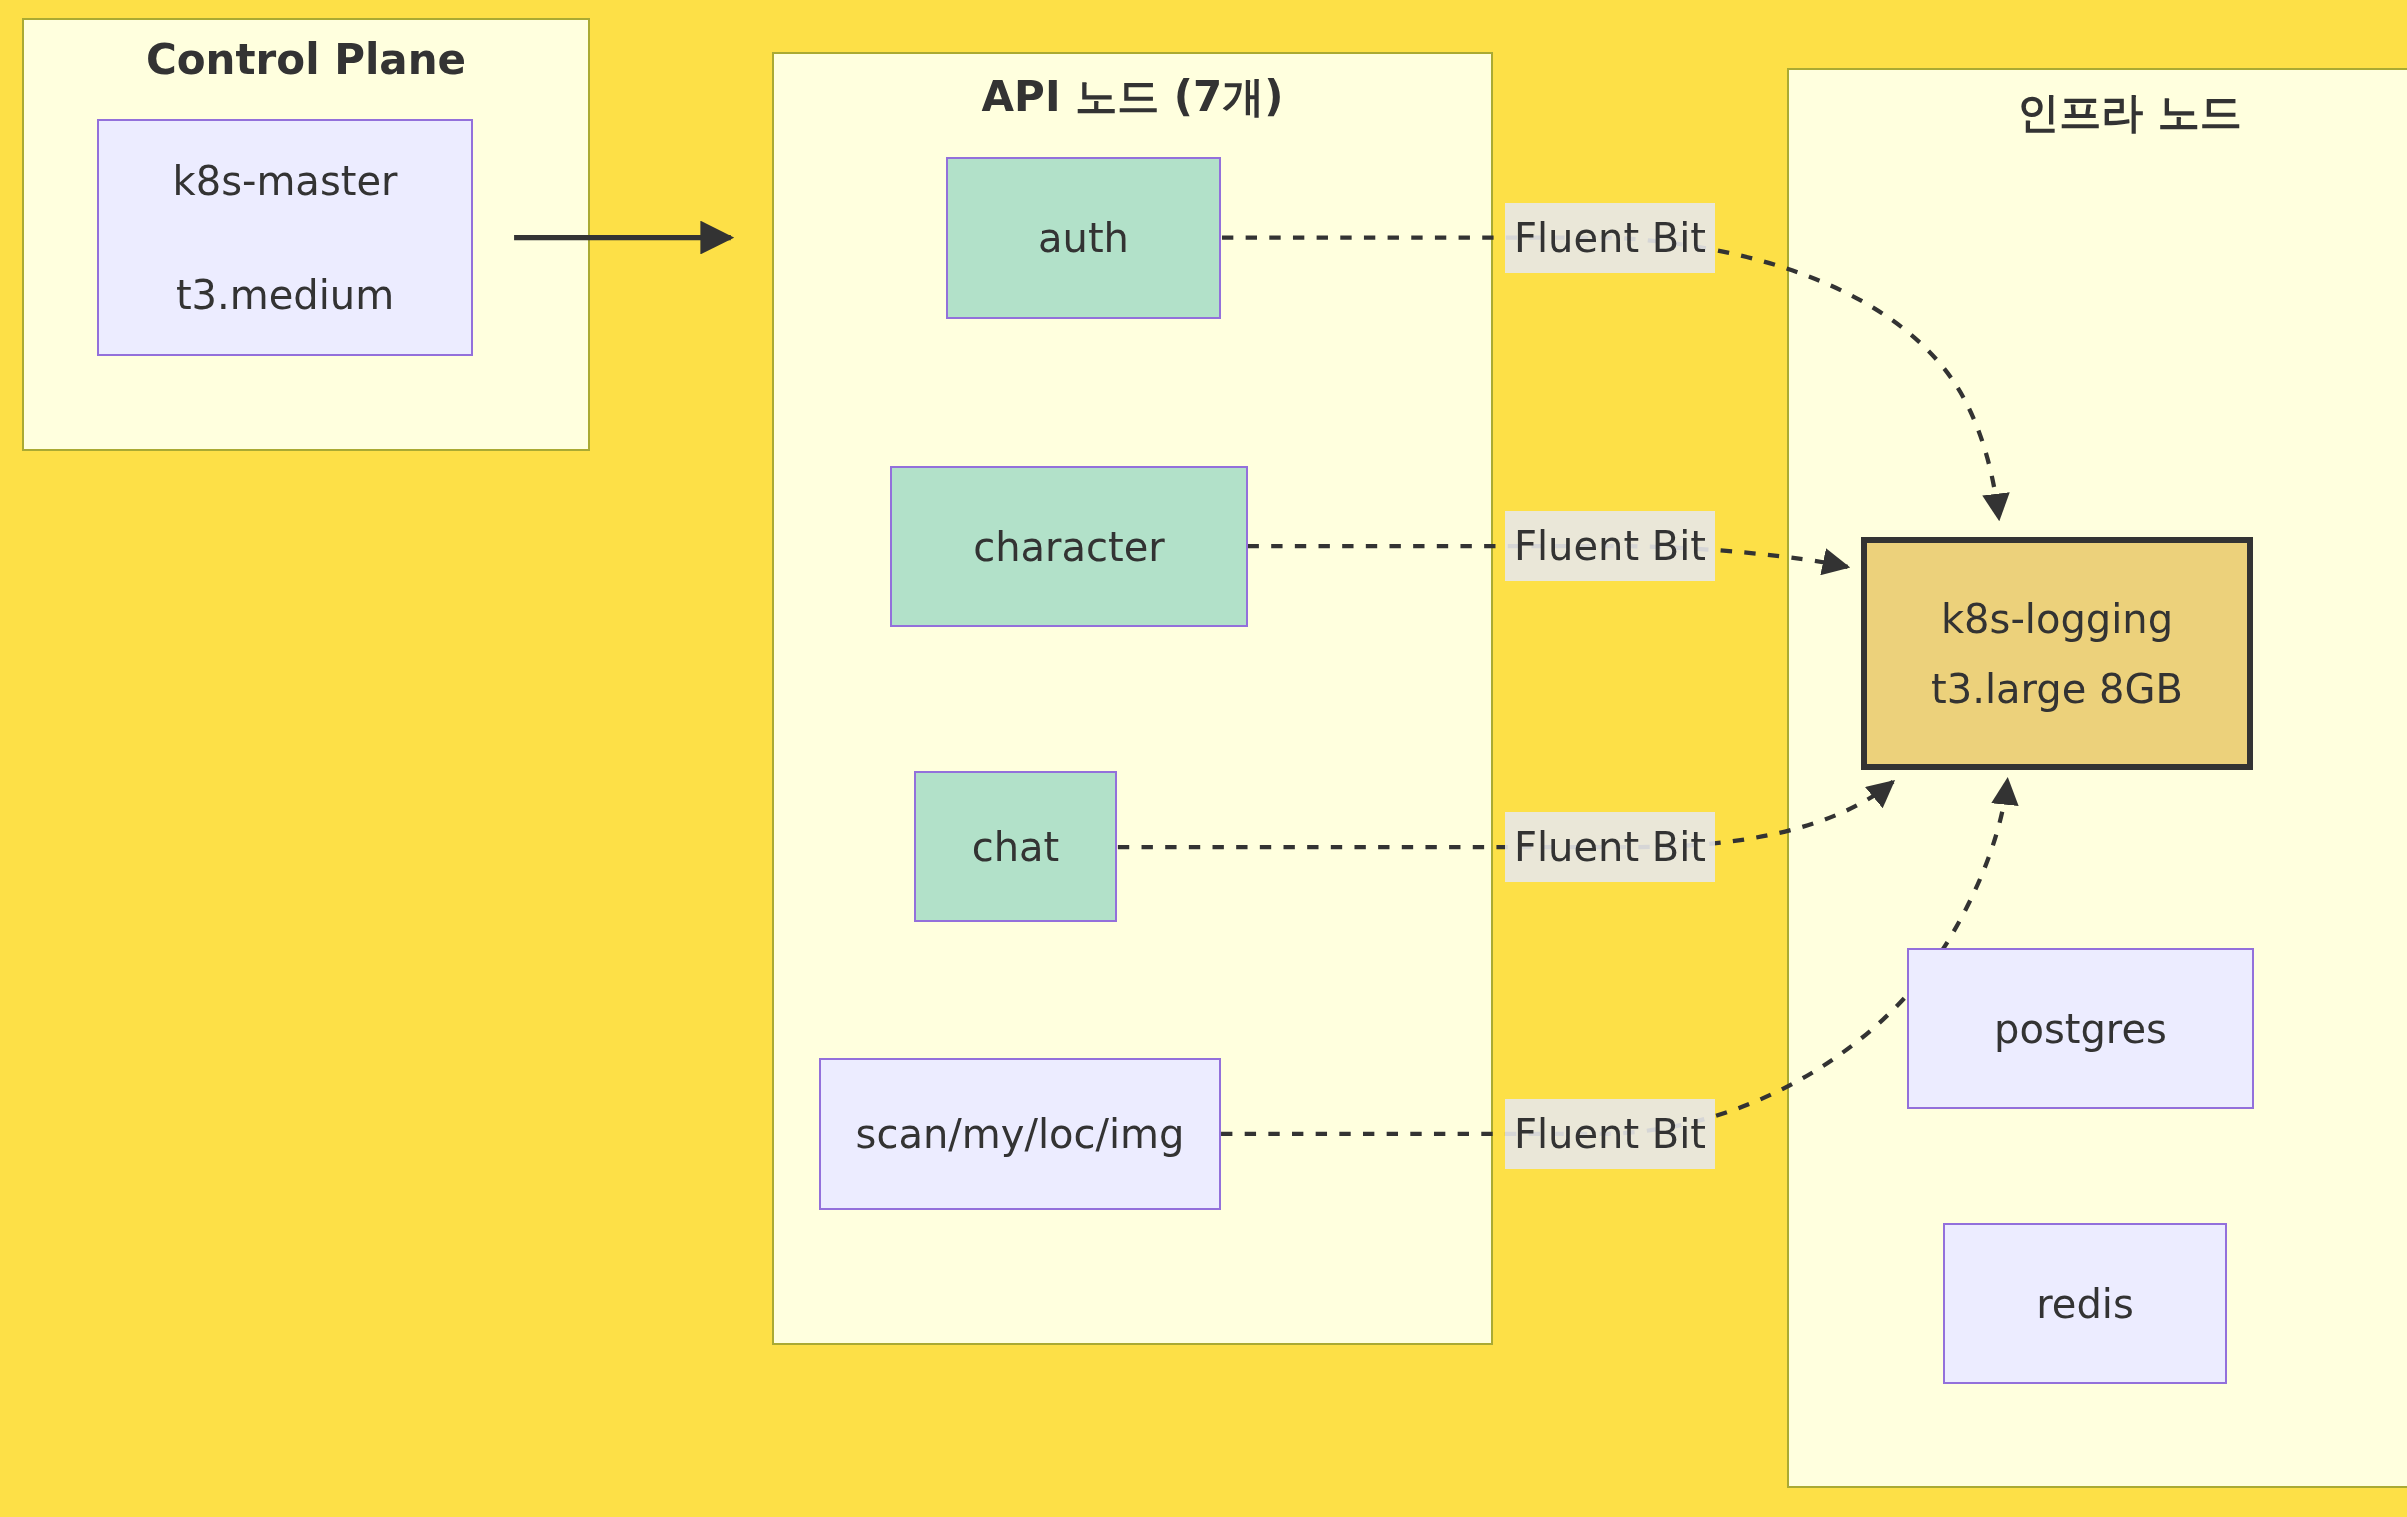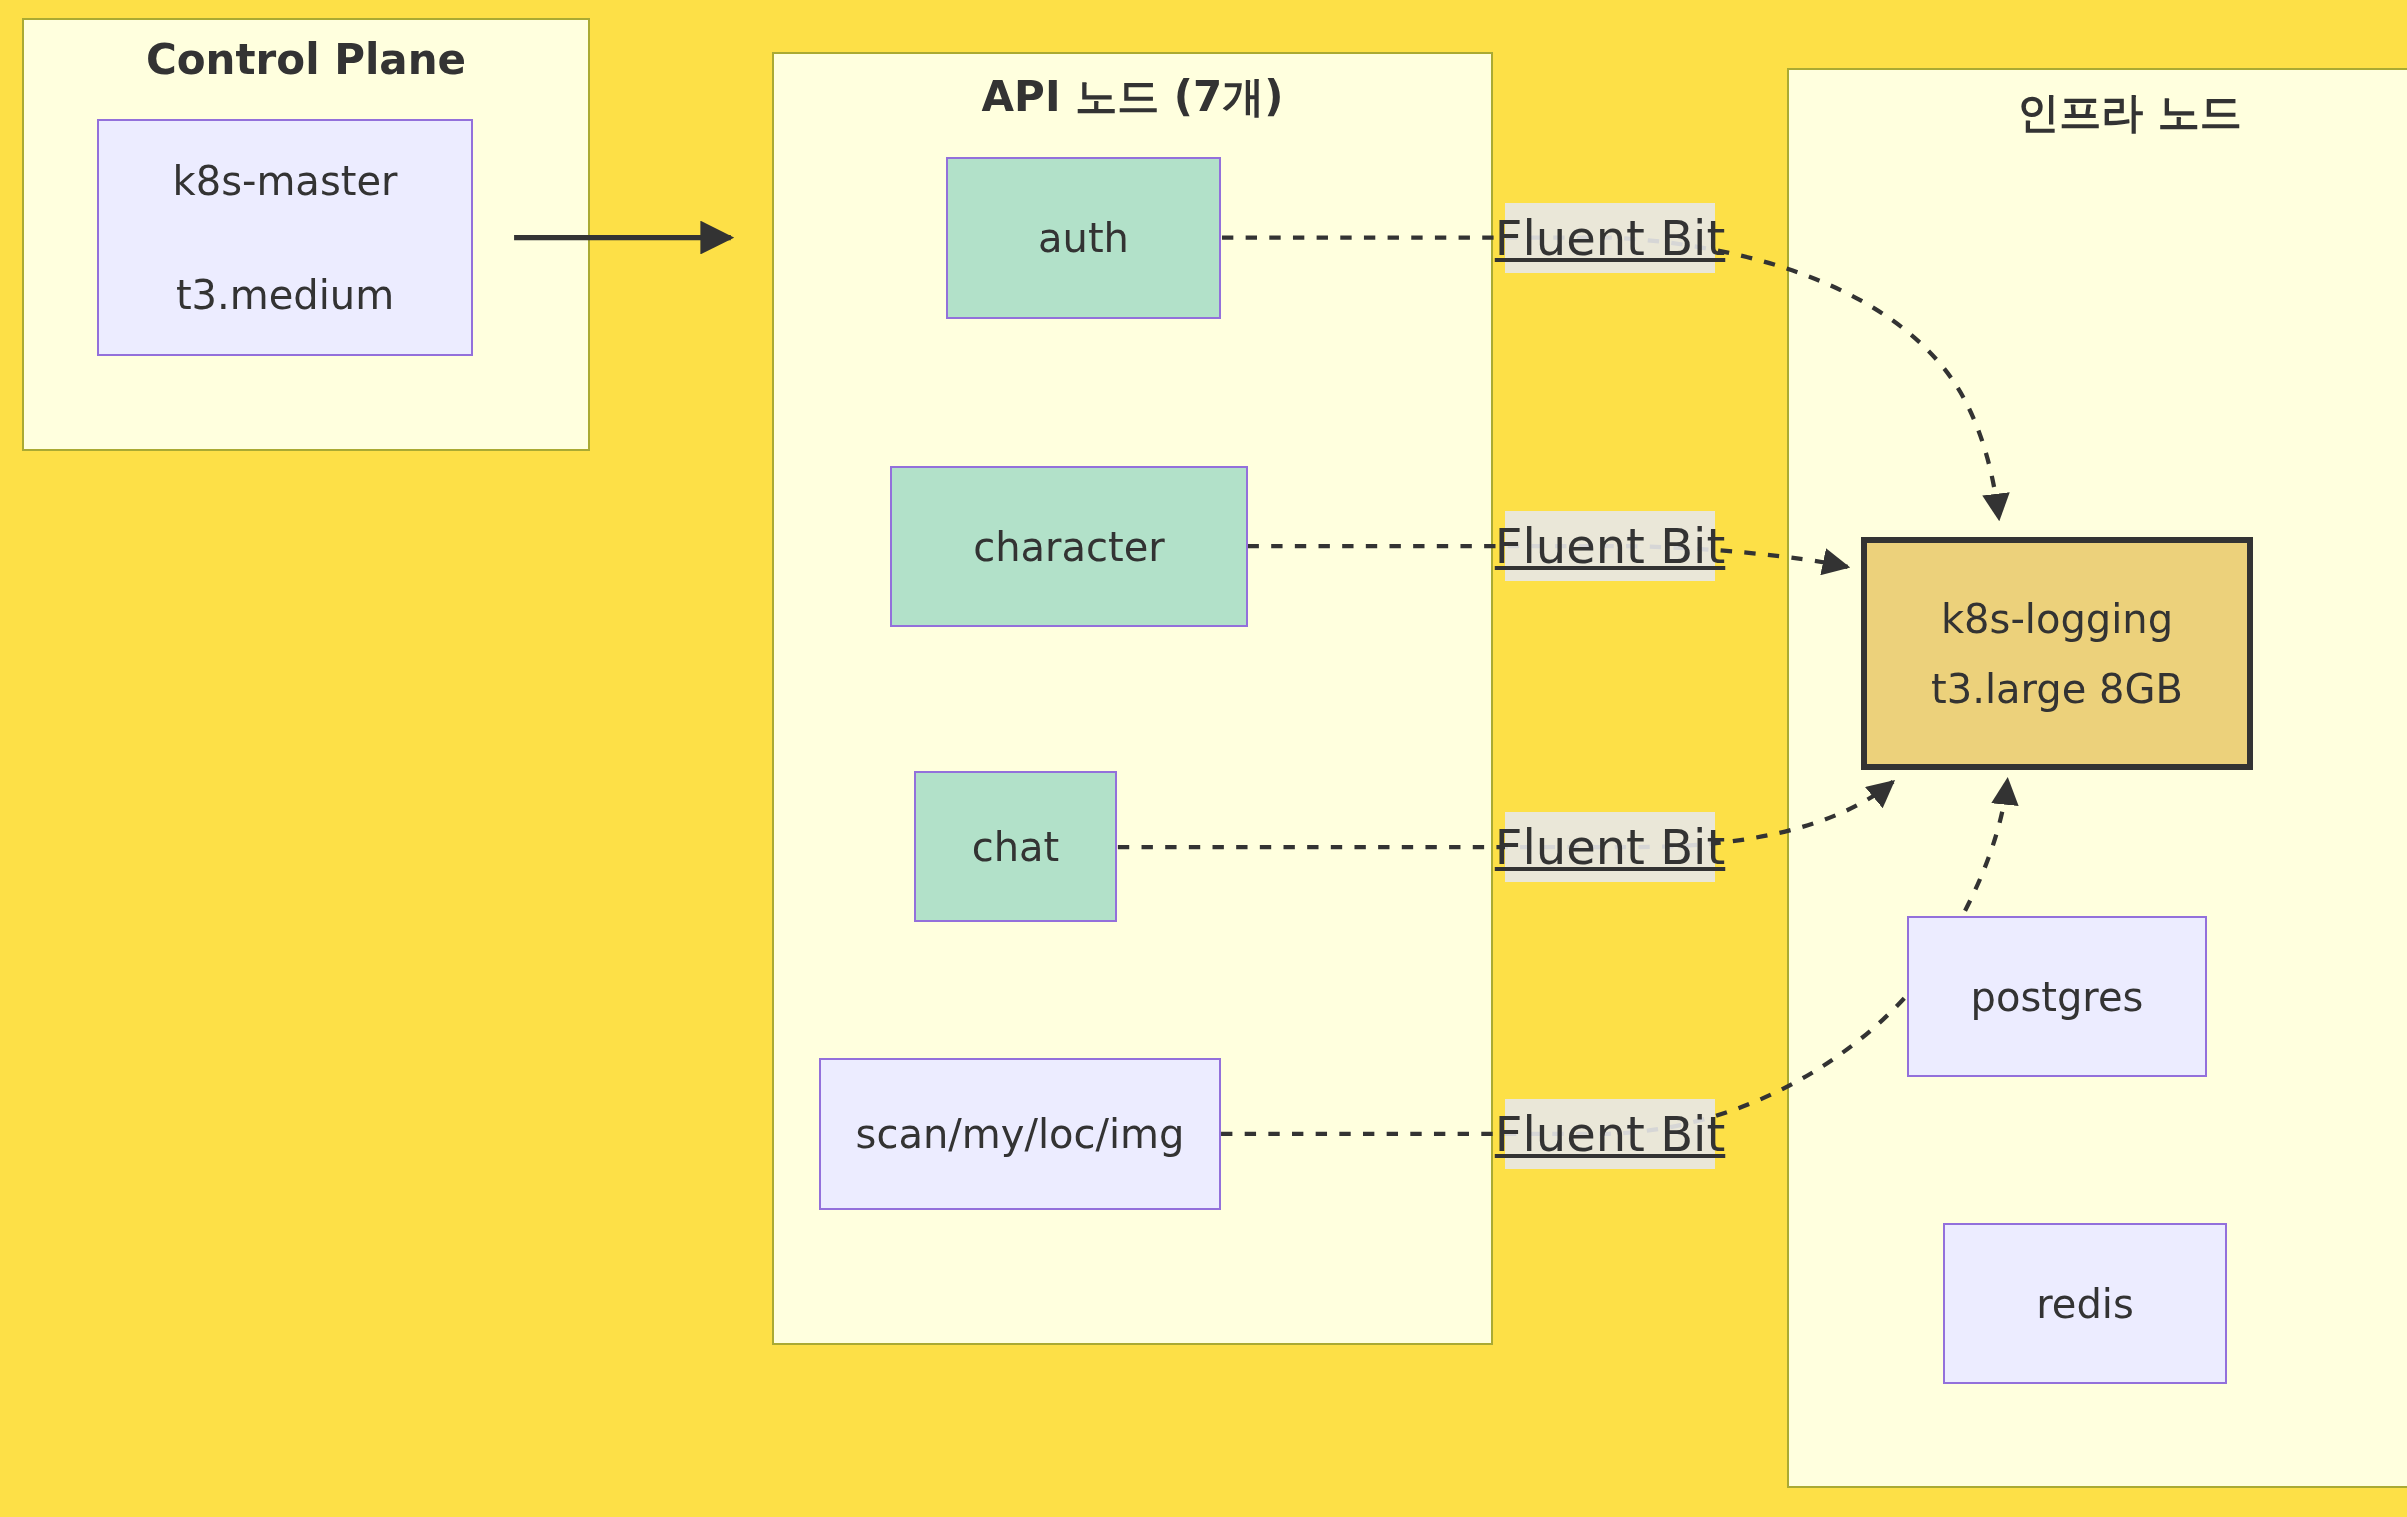--- a/index.html
+++ b/index.html
@@ -63,24 +63,23 @@
   .edge-label {
     position: absolute;
     left: 1505px;
     width: 210px;
     height: 70px;
     display: flex;
     align-items: center;
     justify-content: center;
     background: rgba(232, 232, 232, 0.9);
     z-index: 3;
-    font-size: 48px;
+    font-size: 40px;
     color: var(--text_color);
     white-space: nowrap;
-    text-decoration: underline;
   }
 </style>
 </head>
 <body>
 
 <div class="stage">
 
   <div class="cluster" style="left:22px; top:18px; width:568px; height:433px;">
     <div class="cluster-title">Control Plane</div>
   </div>
@@ -125,21 +124,21 @@
 
   <div class="node green" style="left:914px; top:771px; width:203px; height:151px;">
     <span>chat</span>
   </div>
 
   <div class="node gold" style="left:1861px; top:537px; width:392px; height:233px;">
     <span>k8s-logging</span>
     <span>t3.large 8GB</span>
   </div>
 
-  <div class="node" style="left:1907px; top:916px; width:300px; height:161px;text-align:right;">
+  <div class="node" style="left:1907px; top:948px; width:347px; height:161px;text-align:right;">
     <span>postgres</span>
   </div>
 
   <div class="node" style="left:1943px; top:1223px; width:284px; height:161px;">
     <span>redis</span>
   </div>
 
   <div class="edge-label" style="top:203px;">Fluent Bit</div>
   <div class="edge-label" style="top:511px;">Fluent Bit</div>
   <div class="edge-label" style="top:812px;">Fluent Bit</div>

